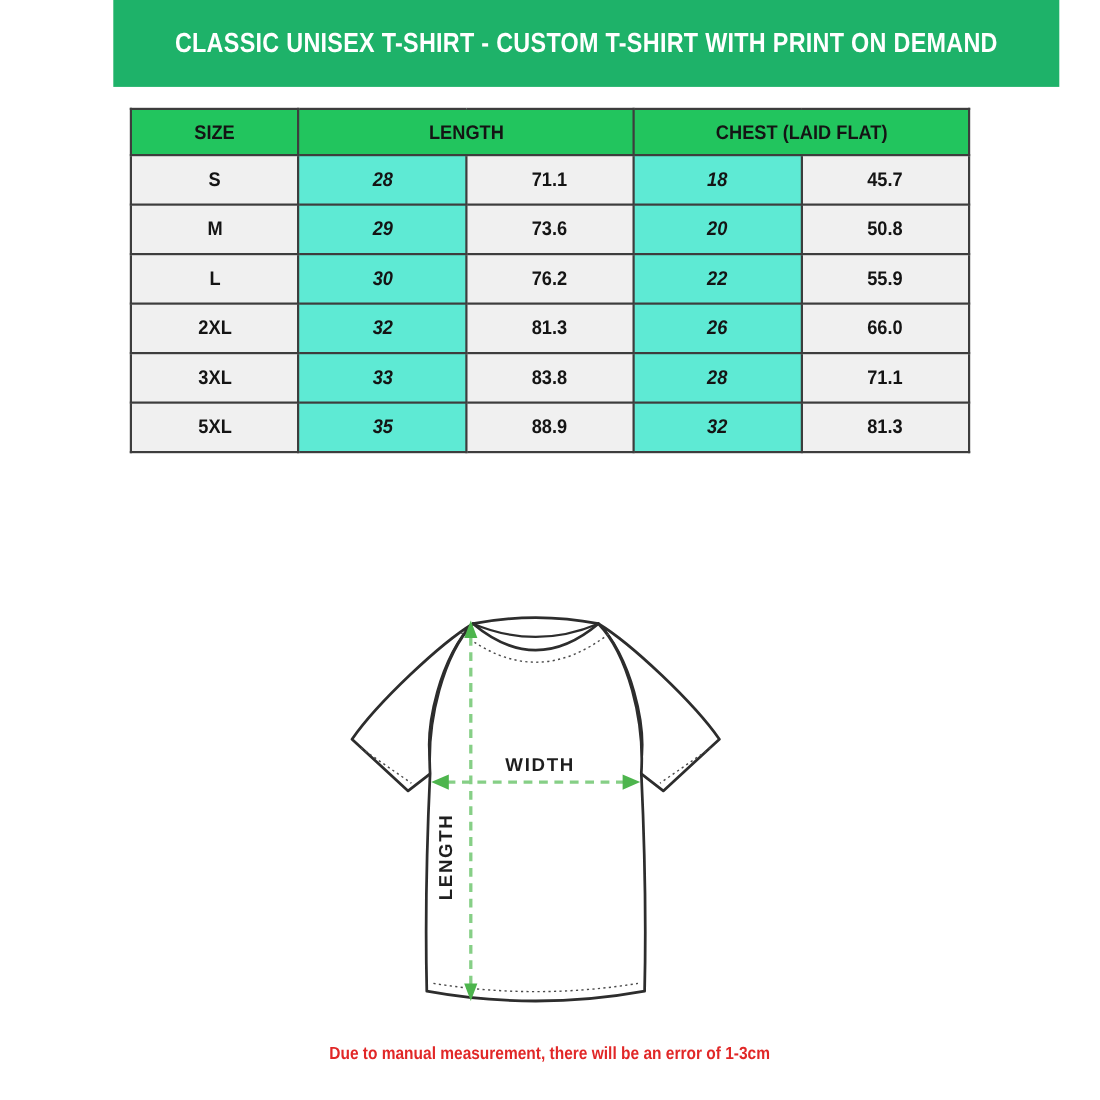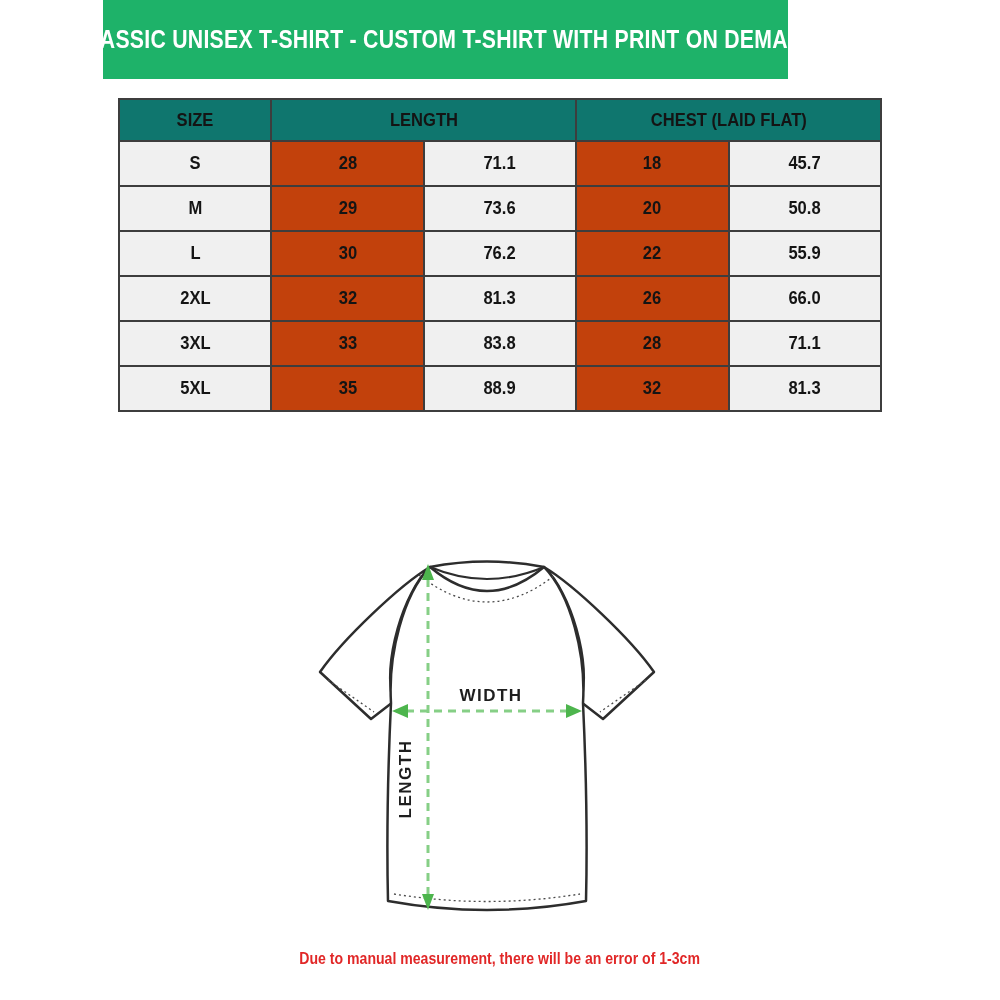--- a/index.html
+++ b/index.html
@@ -5,42 +5,42 @@
   html,body{margin:0;padding:0;}
   body{
     width:1000px;height:1000px;background:#ffffff;position:relative;
     font-family:"Liberation Sans", sans-serif;
     -webkit-font-smoothing:antialiased;
   }
   .stage{position:absolute;left:0;top:0;width:1000px;height:1000px;background:#ffffff;overflow:hidden;}
 
   
   .banner{
-    position:absolute;left:103px;top:0;width:685px;height:79px;
+    position:absolute;left:103px;top:0;width:860px;height:79px;
     background:#1eb269;display:flex;align-items:center;justify-content:center;
   }
   .banner .title{
     color:#ffffff;font-weight:bold;font-size:25px;white-space:nowrap;
     display:inline-block;transform:scaleX(.85);letter-spacing:.3px;
   }
 
   
   table.size-chart{
     position:absolute;left:118px;top:98px;width:764px;
     border-collapse:collapse;table-layout:fixed;
   }
   .size-chart col{width:20%;}
   .size-chart th,.size-chart td{
     border:2px solid #3d3d3d;text-align:center;vertical-align:middle;
     font-weight:bold;color:#141414;font-size:18px;padding:0;
   }
-  .size-chart thead th{height:40px;background:#0f766e;}
+  .size-chart thead th{height:40px;background:#22c55e;}
   .size-chart tbody td{height:43px;}
   .bg-gray{background:#f0f0f0;}
-  .bg-white{background:#c2410c;}
+  .bg-white{background:#5eead4;font-style:italic;}
   .cnd{display:inline-block;transform:scaleX(.92);white-space:nowrap;}
 
   
   .tshirt-wrap{position:absolute;left:315px;top:553px;width:344px;height:364px;text-align:center;}
   .tshirt-wrap svg{display:block;}
   .svg-label{font-family:"Liberation Sans", sans-serif;}
 
   
   .note{
     position:absolute;left:0;top:950px;width:1000px;text-align:center;

